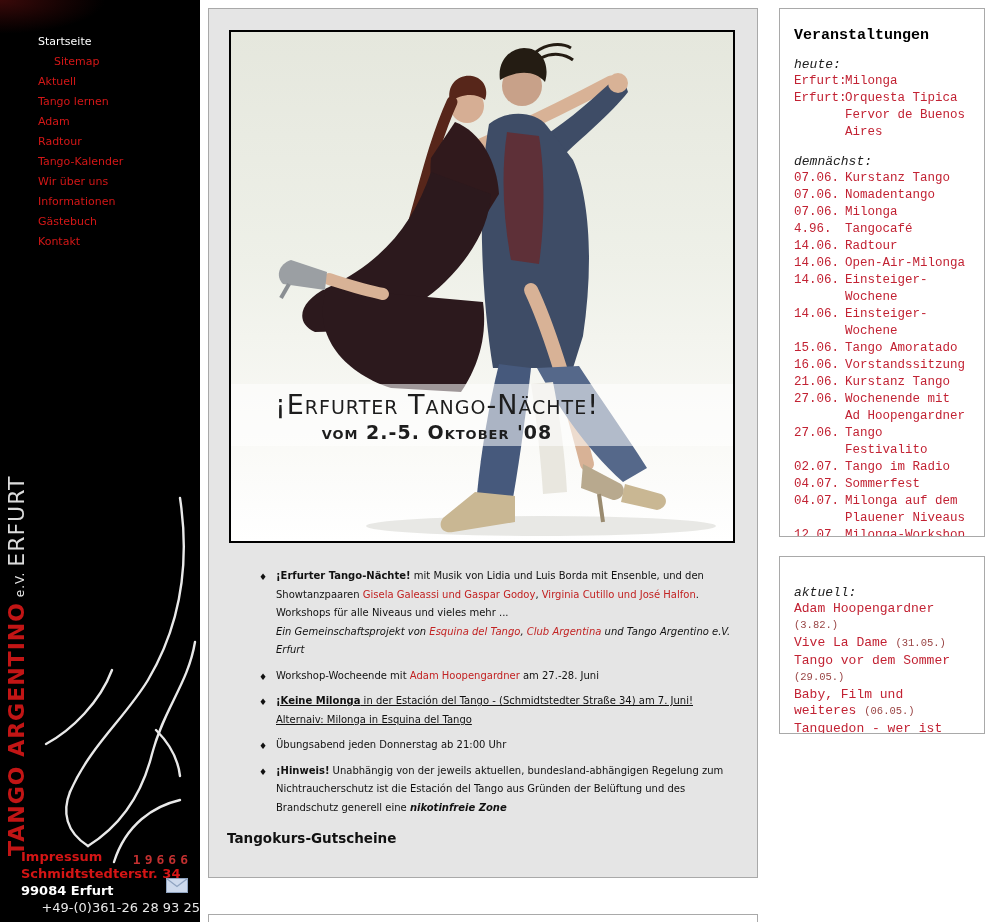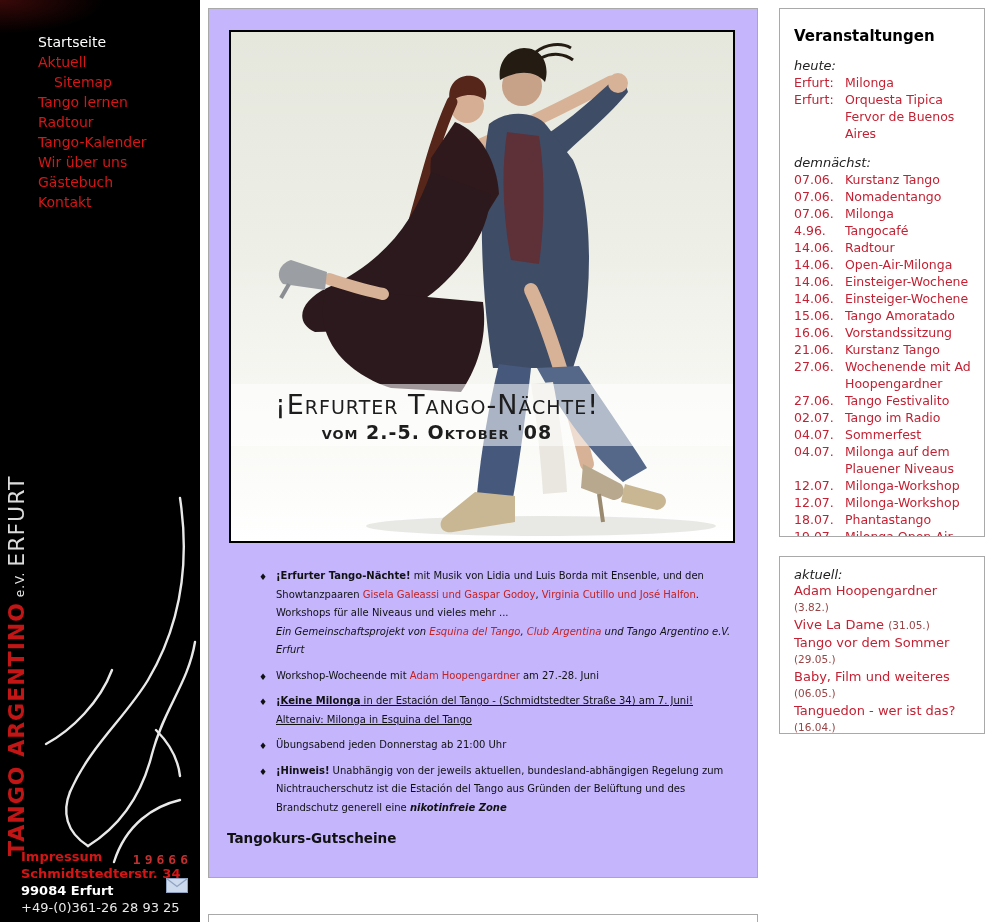--- a/index.html
+++ b/index.html
@@ -5,45 +5,45 @@
 <style>
   html,body{margin:0;padding:0;background:#fff;overflow:hidden;}
   body{width:1001px;height:922px;position:relative;
        font-family:"DejaVu Sans","Liberation Sans",sans-serif;color:#111;}
 
   
   #sidebar{position:absolute;left:0;top:0;width:200px;height:922px;background:#000;}
   #corner-glow{position:absolute;left:0;top:0;width:150px;height:60px;
     background:radial-gradient(ellipse 140px 45px at 0 0,#3a0909 0%,rgba(40,6,6,.55) 45%,rgba(0,0,0,0) 75%);}
   #nav{position:absolute;left:0;top:32px;width:200px;}
-  .nav-item{display:block;padding:3px 0 3px 38px;font-size:14px;line-height:14px;
+  .nav-item{display:block;padding:3px 0 3px 38px;font-size:11px;line-height:14px;
     color:#d41717;text-decoration:none;cursor:pointer;}
   .nav-item.active{color:#ffffff;}
   .nav-item.indent{padding-left:54px;}
 
   .logo-vert{position:absolute;left:4px;top:856px;transform:rotate(-90deg);
     transform-origin:left top;width:352px;white-space:nowrap;}
   .logo-red{color:#c21515;font-weight:bold;font-size:22px;letter-spacing:1px;}
   .logo-ev{color:#e9e9e9;font-size:12px;letter-spacing:1px;}
   .logo-city{color:#dcdcdc;font-size:22px;letter-spacing:1px;}
 
   #silhouette{position:absolute;left:28px;top:492px;}
 
   #side-footer{position:absolute;left:0;top:848px;width:200px;}
   .sf-line{padding-left:21px;font-size:13px;line-height:17px;font-weight:bold;}
   .sf-red{color:#d41515;}
   .sf-white{color:#ffffff;}
-  .sf-phone{color:#e8e8e8;font-weight:normal;}
+  .sf-phone{color:#e8e8e8;font-weight:normal;text-align:right;}
   #counter{position:absolute;right:8px;top:4px;color:#c23030;font-weight:bold;
     font-family:"DejaVu Sans Mono","Liberation Mono",monospace;font-size:13px;letter-spacing:4px;}
   #mail-icon{position:absolute;right:12px;top:30px;cursor:pointer;}
 
   
   #main-panel{position:absolute;left:208px;top:8px;width:550px;height:870px;
-    background:#c4b5fd;border:1px solid #a9a9a9;box-sizing:border-box;overflow:hidden;}
+    background:#e5e5e5;border:1px solid #a9a9a9;box-sizing:border-box;overflow:hidden;}
   #photo{position:absolute;left:20px;top:21px;width:502px;height:509px;border:2px solid #000;}
   #photo svg{display:block;}
   #caption{position:absolute;left:0;top:352px;width:100%;height:62px;
     background:rgba(255,255,255,.55);}
   #caption-inner{width:412px;text-align:center;}
   .cap1{font-size:27px;line-height:32px;margin-top:5px;color:#1d1d1d;
     font-variant:small-caps;letter-spacing:1px;}
   .cap2{font-size:19px;line-height:22px;color:#1d1d1d;font-weight:bold;
     font-variant:small-caps;letter-spacing:1px;}
 
@@ -63,45 +63,47 @@
   .sl,.sli{cursor:pointer;}
 
   #gutscheine{margin:12px 0 0 18px;padding-right:30px;font-size:13px;line-height:18px;}
   #gutscheine h3{margin:0;font-size:13.5px;line-height:18px;}
 
   #bottom-sliver{position:absolute;left:208px;top:914px;width:550px;height:20px;
     background:#fff;border:1px solid #a9a9a9;box-sizing:border-box;}
 
   
   .side-panel{position:absolute;left:779px;width:206px;background:#fff;
-    border:1px solid #a9a9a9;box-sizing:border-box;padding:10px 12px 10px 14px;}
+    border:1px solid #a9a9a9;box-sizing:border-box;padding:10px 12px 10px 14px;font-family:Liberation Mono, monospace;}
   #panel-events{top:8px;height:529px;overflow:hidden;}
   #panel-aktuell{top:556px;height:178px;overflow:hidden;}
   #panel-events h2{margin:8px 0 0 0;font-size:15px;color:#000;}
   .section-label{font-style:italic;font-size:13px;color:#222;margin:13px 0 1px 0;}
   .ev{display:flex;font-size:12.5px;line-height:17px;color:#c22233;cursor:pointer;}
   .ev-date{flex:none;width:51px;}
   .ev-title{flex:1;}
   .news{font-size:13px;line-height:16px;color:#c22233;margin-bottom:2px;cursor:pointer;}
   .news-date{font-size:10.5px;color:#994444;}
 </style>
 </head>
 <body>
 
 <div id="sidebar">
   <div id="corner-glow"></div>
 
   <nav id="nav">
       <a class="nav-item active">Startseite</a>
+      <a class="nav-item indent">Sitemap</a>
       <a class="nav-item">Aktuell</a>
-      <a class="nav-item indent">Sitemap</a>
       <a class="nav-item">Tango lernen</a>
+      <a class="nav-item">Adam</a>
       <a class="nav-item">Radtour</a>
       <a class="nav-item">Tango-Kalender</a>
       <a class="nav-item">Wir über uns</a>
+      <a class="nav-item">Informationen</a>
       <a class="nav-item">Gästebuch</a>
       <a class="nav-item">Kontakt</a>
     </nav>
 
   <div class="logo-vert">
     <span class="logo-red">TANGO ARGENTINO</span><span class="logo-ev"> e.V. </span><span class="logo-city">ERFURT</span>
   </div>
 
   <svg id="silhouette" width="172" height="372" viewBox="0 0 172 372">
     <g stroke="#e9e9e9" stroke-width="2.4" fill="none" stroke-linecap="round">
@@ -293,21 +295,21 @@
         <span class="ev-title">Phantastango</span>
       </div>
       <div class="ev">
         <span class="ev-date">19.07.</span>
         <span class="ev-title">Milonga Open-Air</span>
       </div>
     </div>
 </div>
 
 <div id="panel-aktuell" class="side-panel">
-  <div class="section-label" style="margin-top:0">aktuell:</div>
+  <div class="section-label" style="margin-top:18px">aktuell:</div>
   <div id="news-list">
       <div class="news"><span class="news-title">Adam Hoopengardner</span> <span class="news-date">(3.82.)</span></div>
       <div class="news"><span class="news-title">Vive La Dame</span> <span class="news-date">(31.05.)</span></div>
       <div class="news"><span class="news-title">Tango vor dem Sommer</span> <span class="news-date">(29.05.)</span></div>
       <div class="news"><span class="news-title">Baby, Film und weiteres</span> <span class="news-date">(06.05.)</span></div>
       <div class="news"><span class="news-title">Tanguedon - wer ist das?</span> <span class="news-date">(16.04.)</span></div>
     </div>
 </div>
 
 </body></html>

